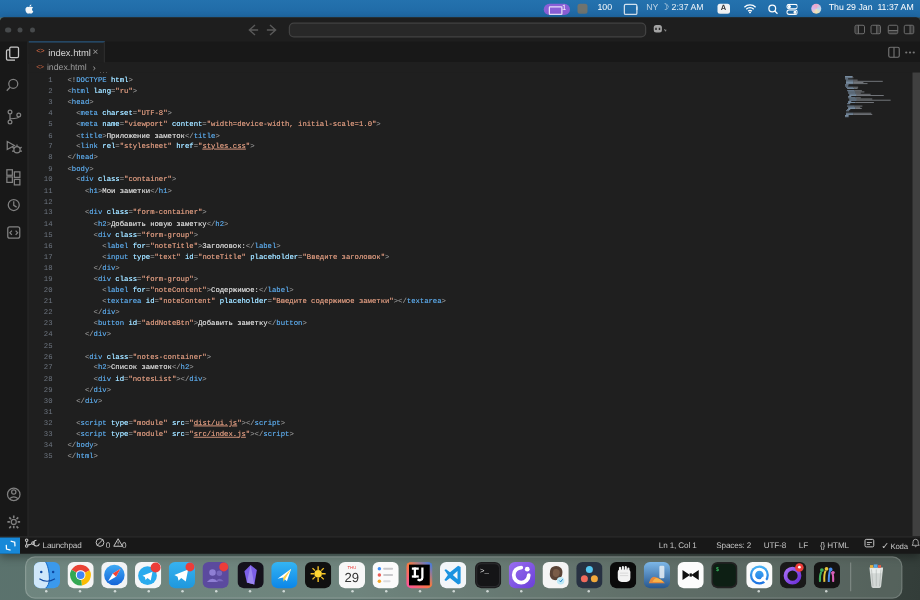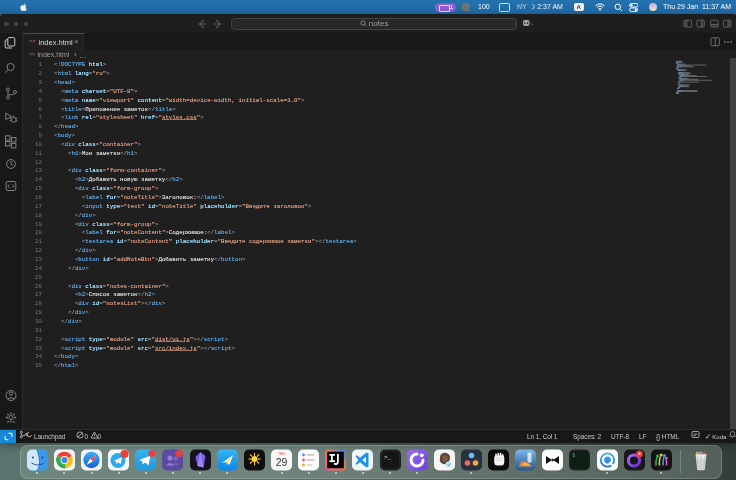--- a/index.html
+++ b/index.html
@@ -67,24 +67,20 @@
         <div class="tl" style="left:4.4px;background:#474a4c"></div>
         <div class="tl" style="left:14px;background:#474a4c"></div>
         <div class="tl" style="left:23.7px;background:#474a4c"></div>
 <svg width="26" height="10" viewBox="0 0 26 10" style="position:absolute;left:197px;top:5px;opacity:0.55">
           <g stroke="#8a8a8a" stroke-width="1.1" fill="none">
             <path d="M7 1 L2.5 5 L7 9 M2.5 5 h7"></path>
             <path d="M19 1 L23.5 5 L19 9 M23.5 5 h-7"></path>
           </g>
         </svg>
 <div style="position:absolute;left:231px;top:3.5px;width:286px;height:12px;background:#282828;border:1px solid #424242;border-radius:4px;box-sizing:border-box"></div>
-<div style="position:absolute;left:231px;top:3.5px;width:286px;height:12px;text-align:center;font-size:8px;line-height:12px;color:#9d9d9d"><svg width="7" height="7" viewBox="0 0 9 9" style="vertical-align:-1px">
-            <circle cx="3.8" cy="3.8" r="2.7" stroke="#9d9d9d" stroke-width="1" fill="none"></circle>
-            <path d="M5.8 5.8 L8 8" stroke="#9d9d9d" stroke-width="1"></path>
-          </svg> notes</div>
 <svg width="12" height="10" viewBox="0 0 12 10" style="position:absolute;left:521px;top:4.5px;opacity:0.85">
           <path d="M2 3 q0-2 2-2 h2.5 q2 0 2 2 v2 q0 2-2 2 h-2.5 q-2 0-2-2z" fill="#bcbcbc"></path>
           <rect x="3.2" y="3.2" width="1.2" height="1.8" fill="#2a2a2a"></rect>
           <rect x="6" y="3.2" width="1.2" height="1.8" fill="#2a2a2a"></rect>
           <path d="M10.5 4.5 l1.2 1.2 1.2-1.2" stroke="#9a9a9a" stroke-width="0.9" fill="none"></path>
         </svg>
 <svg width="50" height="10" viewBox="0 0 50 10" style="position:absolute;left:683px;top:4.8px;opacity:0.8">
           <g stroke="#8f8f8f" stroke-width="0.7" fill="none">
             <rect x="1" y="1.2" width="7.6" height="6.8" rx="1.2"></rect>
             <path d="M3.8 1.2 v6.8"></path>

